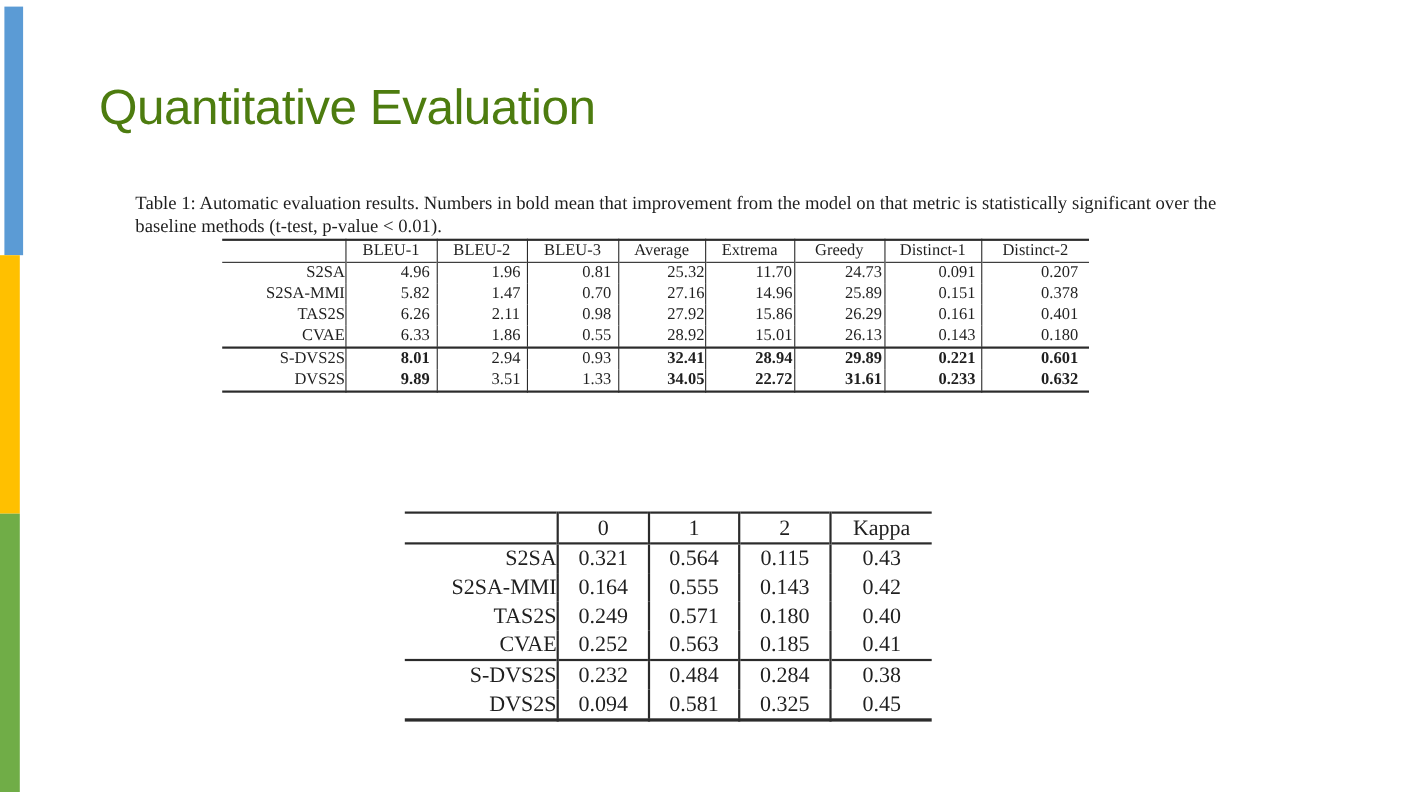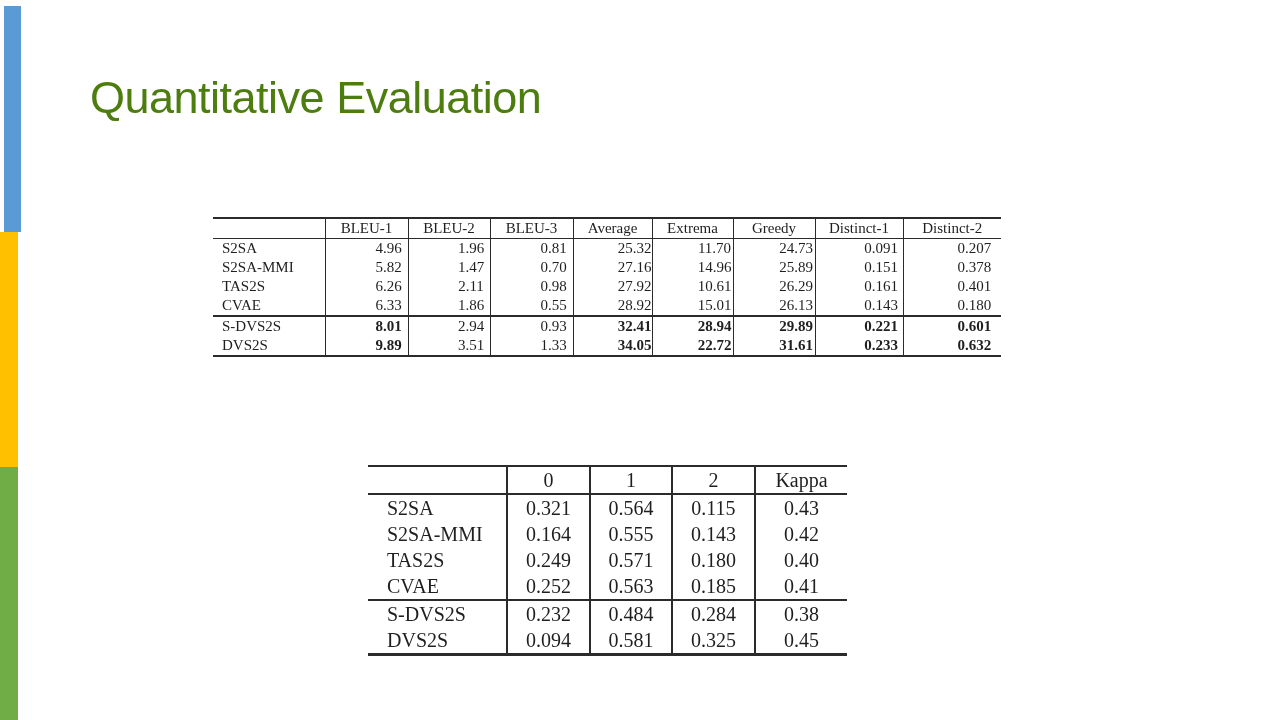--- a/index.html
+++ b/index.html
@@ -41,26 +41,26 @@
   }
 
   table {
     position: absolute;
     border-collapse: collapse;
     table-layout: fixed;
     font-family: "Liberation Serif", serif;
     color: #1f1f1f;
   }
   td, th { padding: 0; text-align: center; font-weight: normal; overflow: hidden; white-space: nowrap; }
-  td.lbl { text-align: left; }
+  td.lbl { text-align: right; }
   td.b { font-weight: bold; }
   td + td, th + th { border-left: 1px solid #2b2b2b; }
 
   
-  .t1 { left: 213px; top: 217px; width: 788px; font-size: 15px; border-bottom: 2px solid #2b2b2b; }
+  .t1 { left: 202px; top: 217px; width: 788px; font-size: 15px; border-bottom: 2px solid #2b2b2b; }
   .t1 thead tr { border-top: 2px solid #2b2b2b; border-bottom: 1px solid #2b2b2b; }
   .t1 th { height: 19px; }
   .t1 td { height: 19px; padding-left: 44px; }
   .t1 td.lbl { padding-left: 9px; }
   .t1 tbody tr.rule-above { border-top: 2px solid #2b2b2b; }
 
   
   .t2 { left: 368px; top: 465px; width: 479px; font-size: 20px; border-bottom: 3px solid #2b2b2b; }
   .t2 td + td, .t2 th + th { border-left: 2px solid #2b2b2b; }
   .t2 thead tr { border-top: 2px solid #2b2b2b; border-bottom: 2px solid #2b2b2b; }
@@ -73,20 +73,21 @@
 <body>
 
 <div class="slide">
 
   <div class="bar bar-blue" style="background: rgb(91, 155, 213);"></div>
   <div class="bar bar-yellow" style="background: rgb(255, 192, 0);"></div>
   <div class="bar bar-green" style="background: rgb(112, 173, 71);"></div>
 
   <h1 class="title">Quantitative Evaluation</h1>
 
+  <div class="caption caption-1">Table 1: Automatic evaluation results.  Numbers in bold mean that improvement from the model on that metric is statistically significant over the baseline methods (t-test, p-value &lt; 0.01).</div>
 
   <table class="t1">
     <colgroup>
       <col style="width:112px">
         <col style="width:83px">
         <col style="width:82px">
       <col style="width:83px">
         <col style="width:79px">
         <col style="width:81px">
       <col style="width:82px">
@@ -128,21 +129,21 @@
           <td>25.89</td>
           <td>0.151</td>
           <td>0.378</td>
         </tr>
         <tr>
           <td class="lbl">TAS2S</td>
           <td>6.26</td>
           <td>2.11</td>
           <td>0.98</td>
           <td>27.92</td>
-          <td>10.61</td>
+          <td>15.86</td>
           <td>26.29</td>
           <td>0.161</td>
           <td>0.401</td>
         </tr>
         <tr>
           <td class="lbl">CVAE</td>
           <td>6.33</td>
           <td>1.86</td>
           <td>0.55</td>
           <td>28.92</td>

